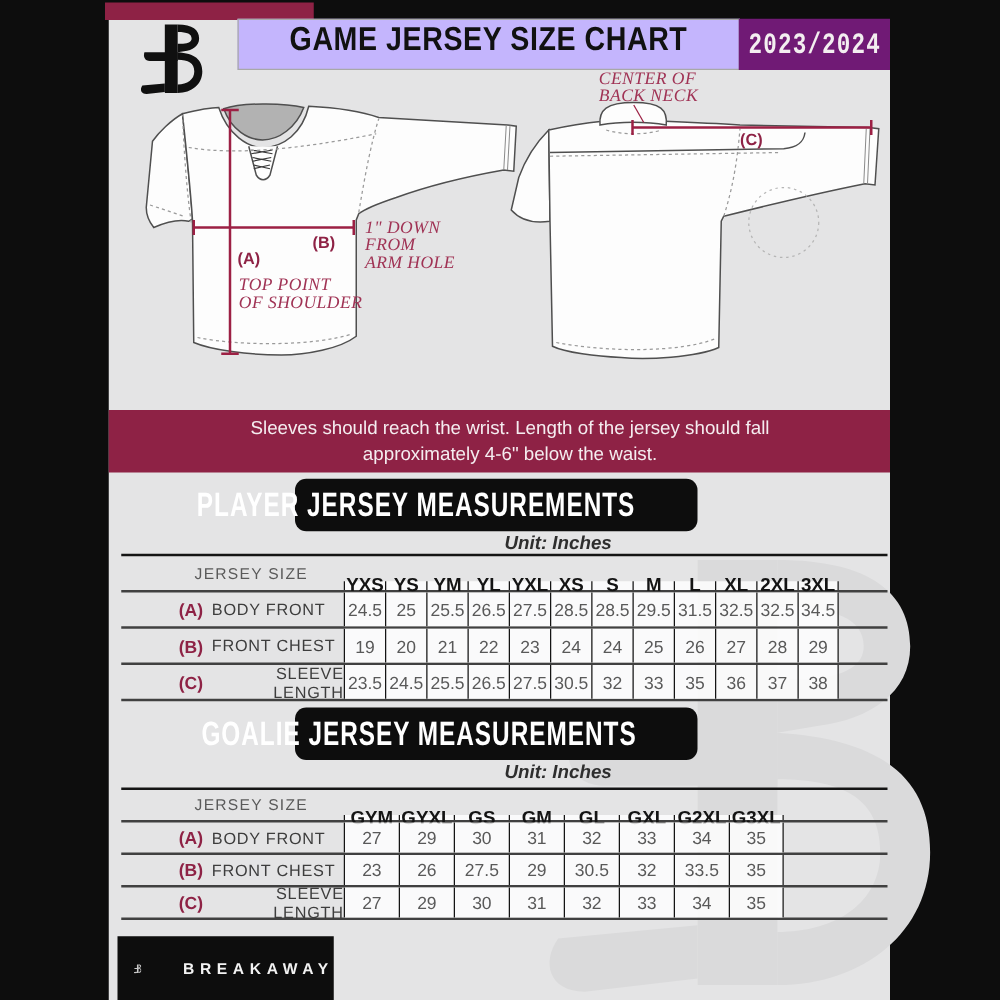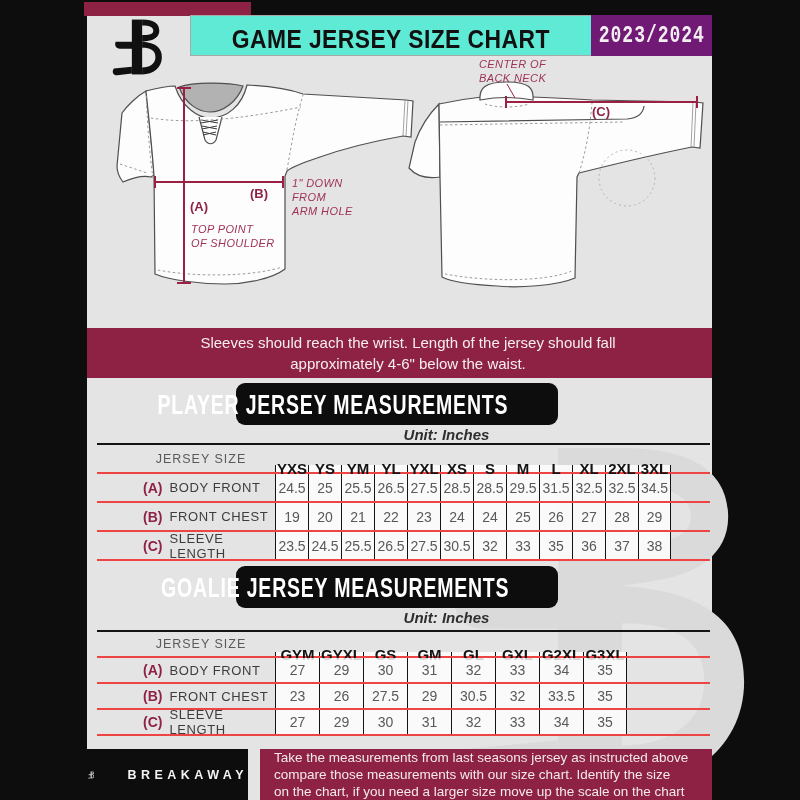--- a/index.html
+++ b/index.html
@@ -3,65 +3,65 @@
 <meta charset="utf-8">
 <style>
   html,body{margin:0;padding:0;background:#000;}
   #page{position:relative;width:800px;height:800px;background:#0d0d0d;overflow:hidden;
         font-family:"Liberation Sans",sans-serif;}
   .abs{position:absolute;}
   #gray-panel{left:87px;top:16px;width:625px;height:784px;background:#e4e4e5;}
   #top-strip{left:84px;top:2px;width:167px;height:14px;background:#8e2245;}
   
   #header-logo{left:110px;top:17px;width:54px;height:60px;z-index:3;}
-  #title-bar{left:190px;top:15px;width:402px;height:41px;background:#5eead4;border:1px solid #a8a8a8;
-             display:flex;align-items:flex-end;justify-content:center;z-index:3;box-sizing:border-box;}
+  #title-bar{left:190px;top:15px;width:402px;height:41px;background:#c4b5fd;border:1px solid #a8a8a8;
+             display:flex;align-items:flex-start;justify-content:center;z-index:3;box-sizing:border-box;}
   #title-bar span{font-weight:bold;font-size:26px;color:#111;letter-spacing:.5px;white-space:nowrap;
              display:inline-block;transform:scale(.88,1.02);}
   #season-box{left:591px;top:15px;width:121px;height:41px;background:#701a75;display:flex;
              align-items:center;justify-content:center;z-index:3;}
   #season-box span{font-family:"Liberation Mono",monospace;font-weight:bold;font-size:19px;color:#f3eef0;
              letter-spacing:1px;display:inline-block;transform:scale(.95,1.25);}
   
   #diagram{left:87px;top:56px;width:625px;height:272px;z-index:2;}
   .d-label{position:absolute;color:#8e2245;font-weight:bold;font-size:13px;z-index:3;}
-  .d-note{position:absolute;color:#a03355;font-style:italic;font-size:11px;line-height:14px;
-          letter-spacing:.4px;white-space:pre-line;z-index:3;}
+  .d-note{position:absolute;color:#a03355;font-style:italic;font-size:14px;line-height:14px;
+          letter-spacing:.4px;white-space:pre-line;z-index:3;font-family:Liberation Serif, serif;}
   
   #info-banner{left:87px;top:328px;width:625px;height:50px;background:#8e2245;display:flex;
           align-items:center;justify-content:center;z-index:2;}
   #info-banner div{color:#f5edf0;font-size:15px;line-height:21px;text-align:center;white-space:pre-line;margin-left:17px;}
   
   .section-banner{left:236px;width:322px;height:42px;background:#0d0d0d;border-radius:9px;
           display:flex;align-items:center;justify-content:flex-end;z-index:2;}
   .section-banner span{color:#fff;font-weight:bold;font-size:25px;letter-spacing:1px;white-space:nowrap;
           display:inline-block;transform:scale(.78,1.08);}
   .unit-line{left:87px;width:625px;text-align:center;color:#2e2e2e;font-size:15px;font-style:italic;
           font-weight:bold;z-index:2;padding-left:47px;}
   
   .sz-table{left:97px;width:613px;border-top:2px solid #141414;z-index:2;}
-  .t-row{display:flex;border-bottom:2px solid #ef4444;box-sizing:border-box;}
+  .t-row{display:flex;border-bottom:2px solid #404040;box-sizing:border-box;text-align:right;}
   .player .t-row{height:29px;}
   .goalie .t-row{height:26px;}
   .t-label{width:178px;display:flex;align-items:center;box-sizing:border-box;padding-left:46px;}
   .t-label .key{color:#8e2245;font-weight:bold;font-size:14px;}
   .t-label .lbl{color:#3d3d3d;font-size:13px;letter-spacing:.6px;margin-left:7px;}
   .t-label.hdr{justify-content:center;padding-left:30px;}
   .t-label.hdr .lbl{color:#5a5a5a;font-size:12.5px;letter-spacing:1px;margin-left:0;}
   .t-cell{display:flex;align-items:center;justify-content:center;border-left:1.5px solid #141414;
           box-sizing:border-box;background:rgba(255,255,255,.82);color:#595959;font-size:14px;}
   .t-cell.last{border-right:1.5px solid #141414;}
   .t-cell.hd{font-weight:bold;color:#141414;font-size:15px;margin-top:20px;}
   .player .t-cell{width:33px;}
   .goalie .t-cell{width:44px;}
   .t-fill{flex:1;}
   
   #watermark{left:430px;top:432px;width:320px;height:372px;opacity:1;z-index:1;}
   
-  #footer-black{left:75px;top:749px;width:173px;height:51px;background:#0d0d0d;display:flex;
+  #footer-black{left:94px;top:749px;width:173px;height:51px;background:#0d0d0d;display:flex;
           align-items:center;z-index:3;gap:24px;}
   #footer-logo{width:22px;height:26px;margin-left:13px;}
   #footer-brand{color:#f2f2f2;font-weight:bold;font-size:12.5px;letter-spacing:4.5px;margin-left:9px;}
   #footer-maroon{left:260px;top:749px;width:452px;height:51px;background:#8e2245;display:flex;
           align-items:center;z-index:3;}
   #footer-maroon div{color:#f3e9ed;font-size:13.5px;line-height:17px;padding-left:14px;white-space:pre-line;}
 </style>
 </head>
 <body>
 
@@ -302,19 +302,14 @@
         <div class="t-fill"></div>
       </div>
     </div>
 
   <div id="footer-black" class="abs">
     <svg id="footer-logo" viewBox="0 0 60 70">
       <use href="#bk-logo" fill="#c9c9c9"></use>
     </svg>
     <span id="footer-brand">BREAKAWAY</span>
   </div>
-  <div id="footer-maroon" class="abs">
-    <div>Take the measurements from last seasons jersey as instructed above
-compare those measurements  with our size chart. Identify the size
-on the chart, if you need a larger size move up the scale on the chart</div>
-  </div>
 
 </div>
 
 </body></html>

